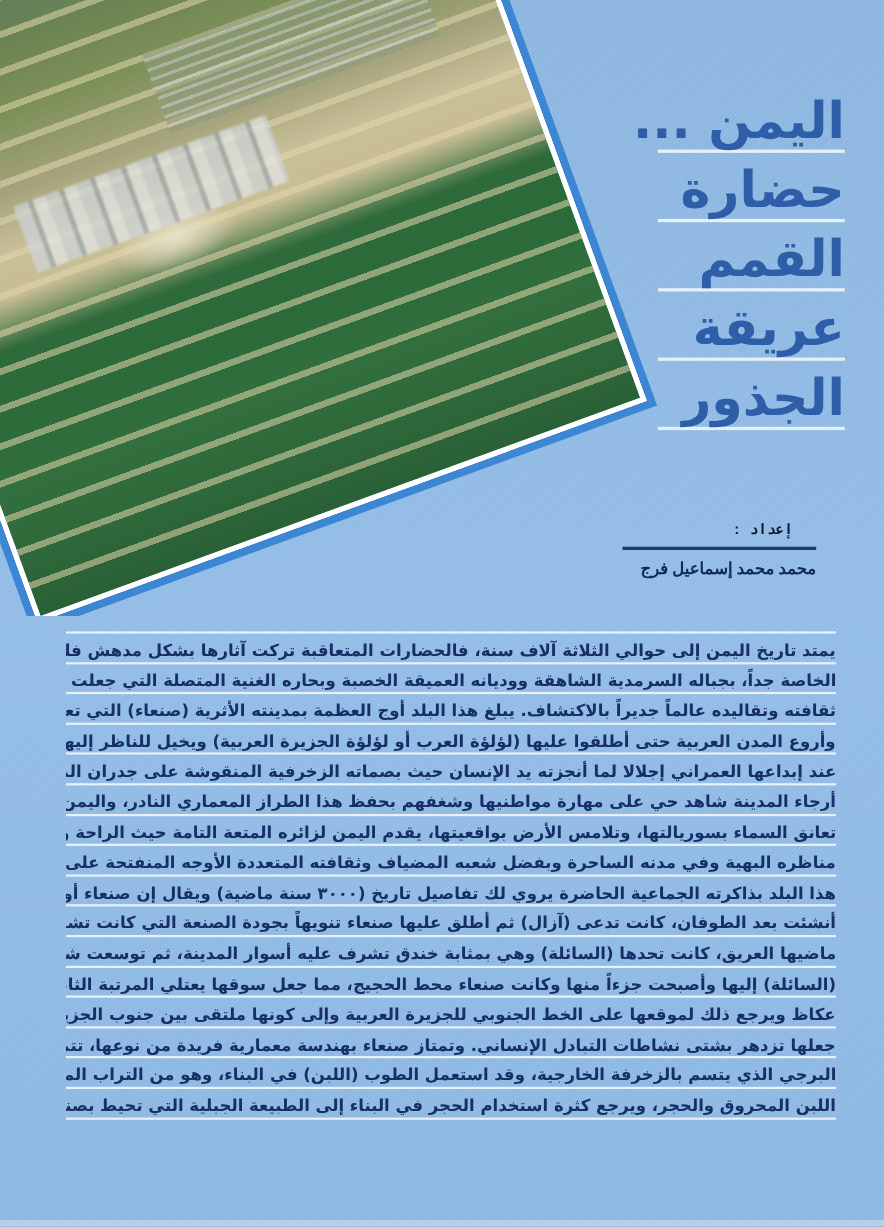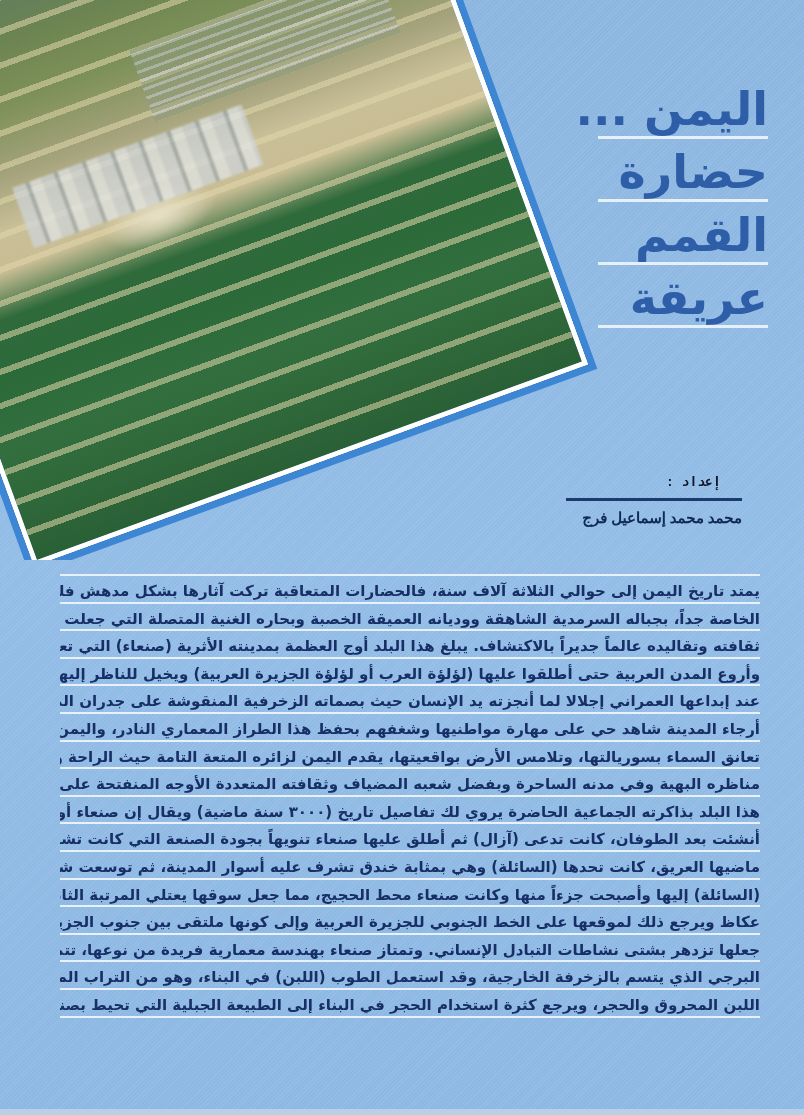--- a/index.html
+++ b/index.html
@@ -108,20 +108,21 @@
       <div class="village"></div>
     </div>
   </div>
 </div>
 
 <div class="title-block">
   <div class="title-line">اليمن ...</div>
   <div class="title-line">حضارة</div>
   <div class="title-line">القمم</div>
   <div class="title-line">عريقة</div>
+  <div class="title-line">الجذور</div>
 </div>
 
 <div class="byline">
   <div class="byline-label">إعداد :</div>
   <div class="byline-rule"></div>
   <div class="byline-name">محمد محمد إسماعيل فرج</div>
 </div>
 
 <div class="top-rule"></div>
 <div class="body-text">

